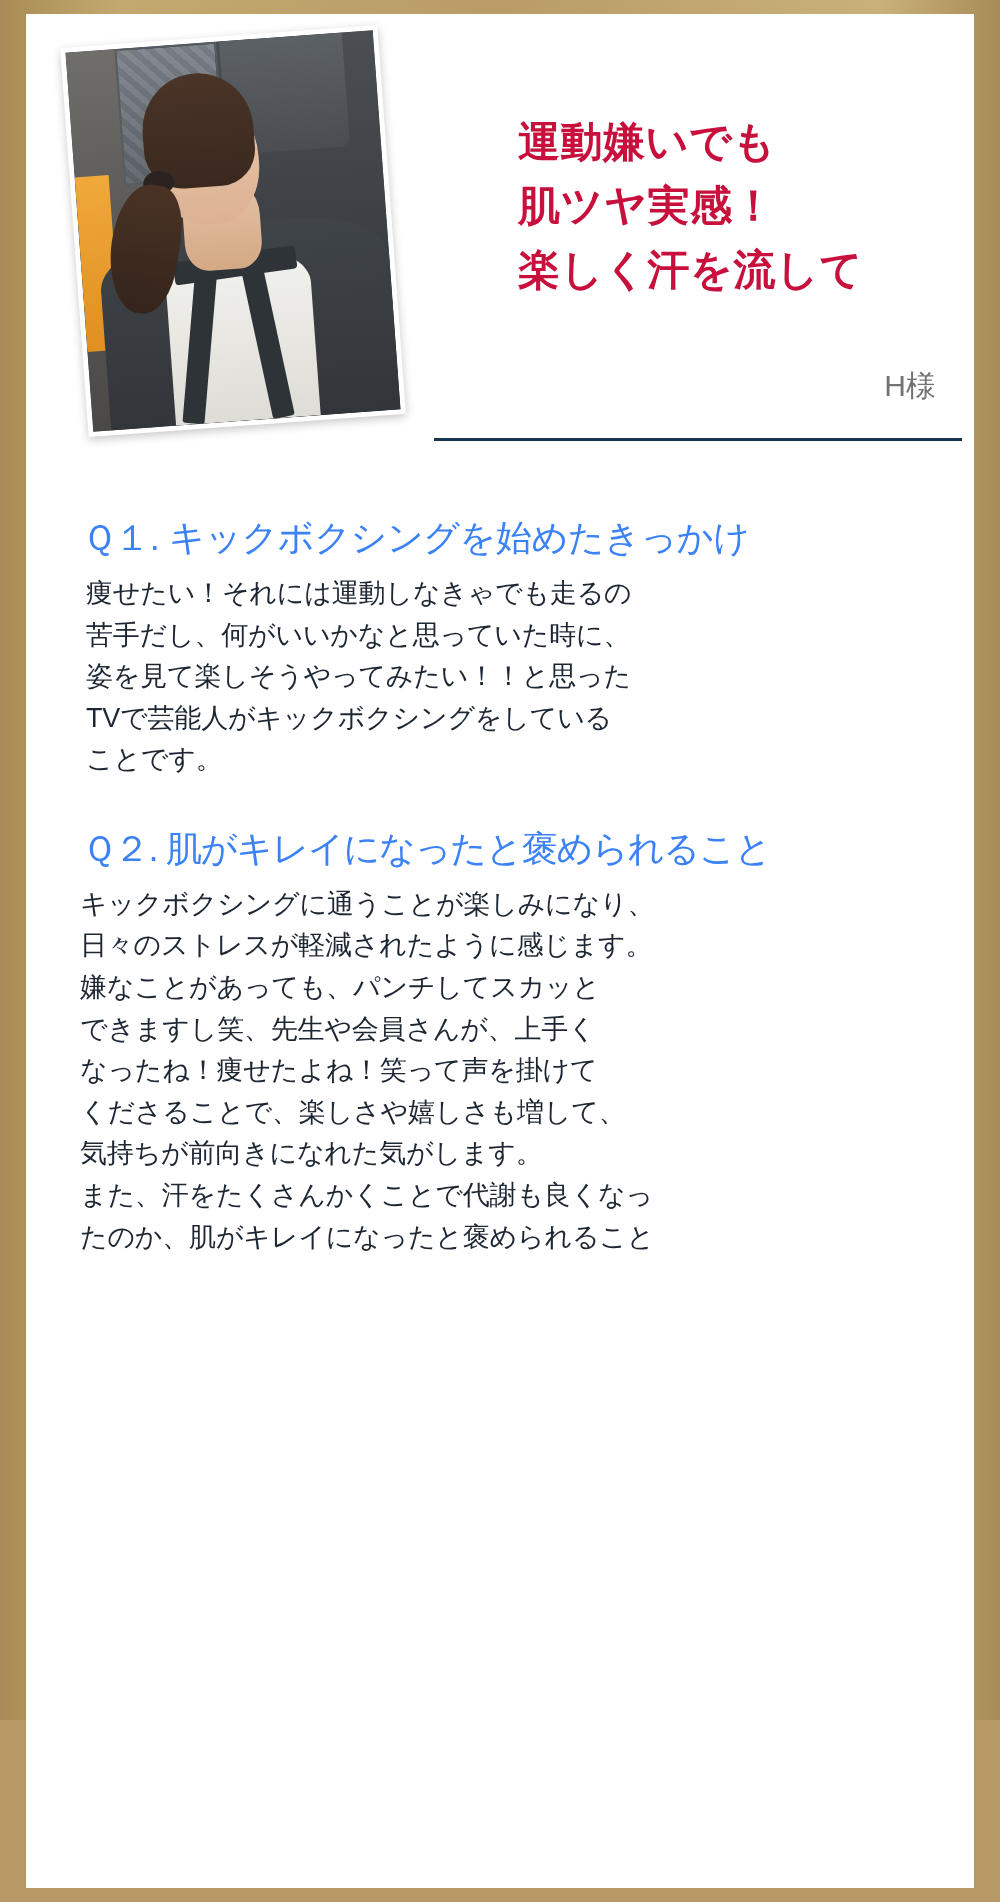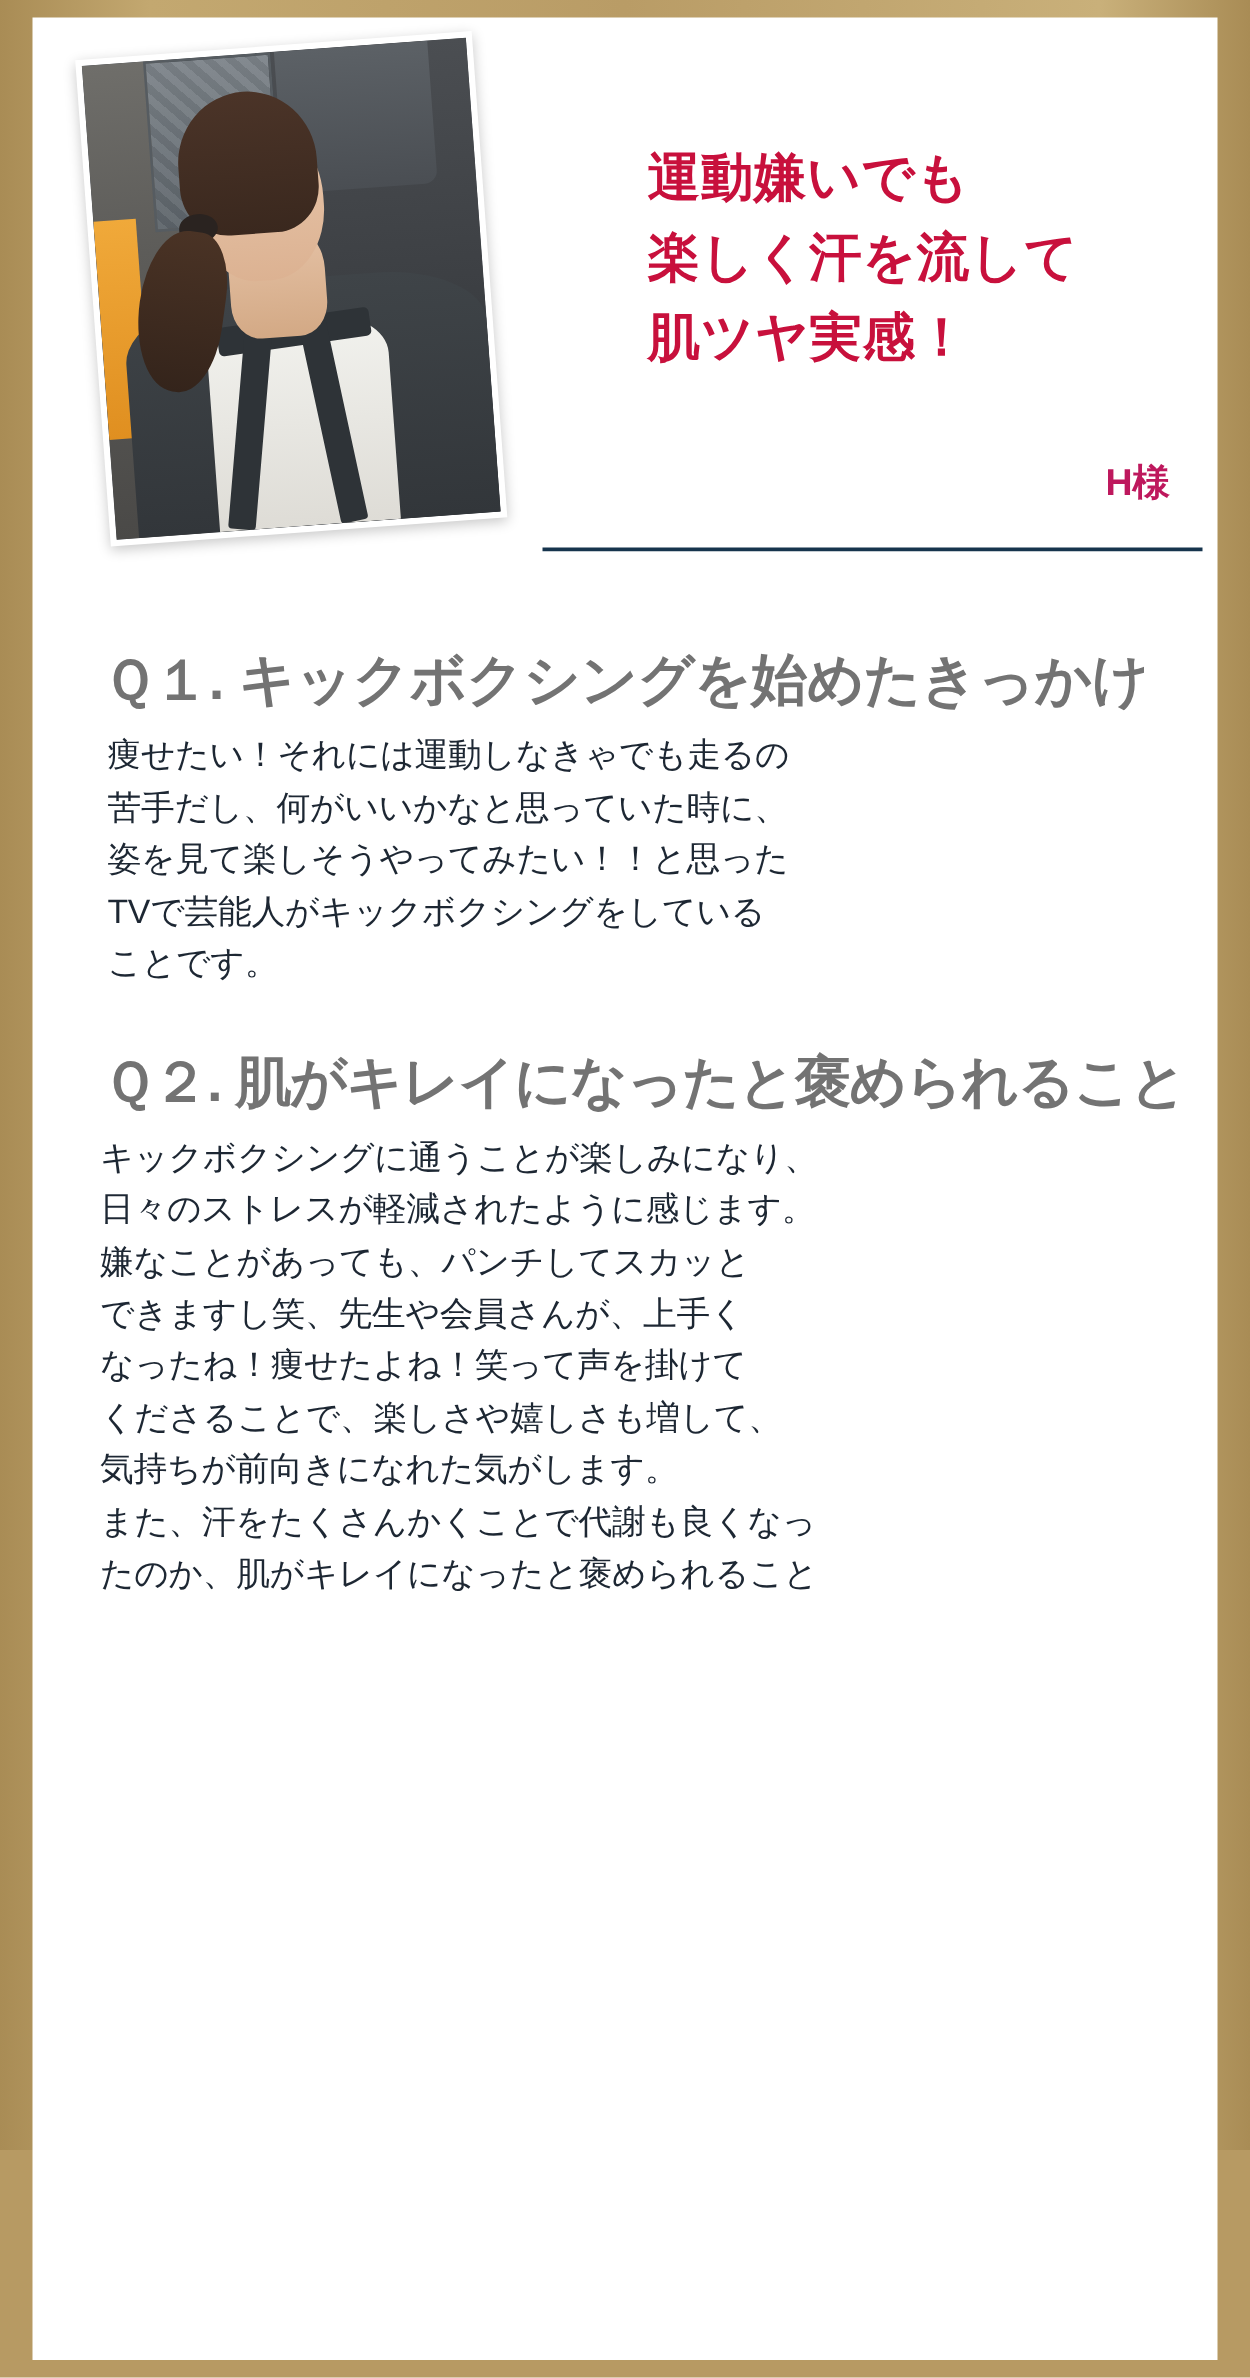--- a/index.html
+++ b/index.html
@@ -149,43 +149,43 @@
     line-height: 1.52;
     letter-spacing: 0.5px;
   }
   .headline div { white-space: nowrap; }
 
   .customer {
     position: absolute;
     right: 38px;
     top: 352px;
     font-size: 30px;
-    font-weight: 700;
-    color: #be185d;
+    font-weight: 400;
+    color: #737373;
   }
   .rule {
     position: absolute;
     left: 408px;
     top: 424px;
     width: 528px;
     height: 3px;
     background: #16344d;
   }
 
   
   .qa {
     position: absolute;
     left: 54px;
     top: 500px;
     width: 860px;
   }
   .q-title {
-    color: #737373;
-    font-weight: 700;
-    font-size: 45px;
+    color: #3b82f6;
+    font-weight: 400;
+    font-size: 36px;
     letter-spacing: -0.5px;
     white-space: nowrap;
     margin: 0 0 10px 2px;
   }
   .q-title.q2 { margin-top: 44px; letter-spacing: -1.2px; }
   .a-body {
     color: #1d2733;
     font-size: 27px;
     line-height: 1.54;
     letter-spacing: -0.2px;
@@ -217,22 +217,22 @@
           <div class="ear"></div>
           <div class="hair-top"></div>
           <div class="hair-tie"></div>
           <div class="pony"></div>
         </div>
       </div>
     </div>
 
     <div class="headline">
       <div>運動嫌いでも</div>
+      <div>肌ツヤ実感！</div>
       <div>楽しく汗を流して</div>
-      <div>肌ツヤ実感！</div>
     </div>
 
     <div class="customer">H様</div>
     <div class="rule"></div>
 
     <div class="qa">
 
       <div class="q-title">Ｑ１. キックボクシングを始めたきっかけ</div>
       <div class="a-body a1">
         <div>痩せたい！それには運動しなきゃでも走るの</div>

